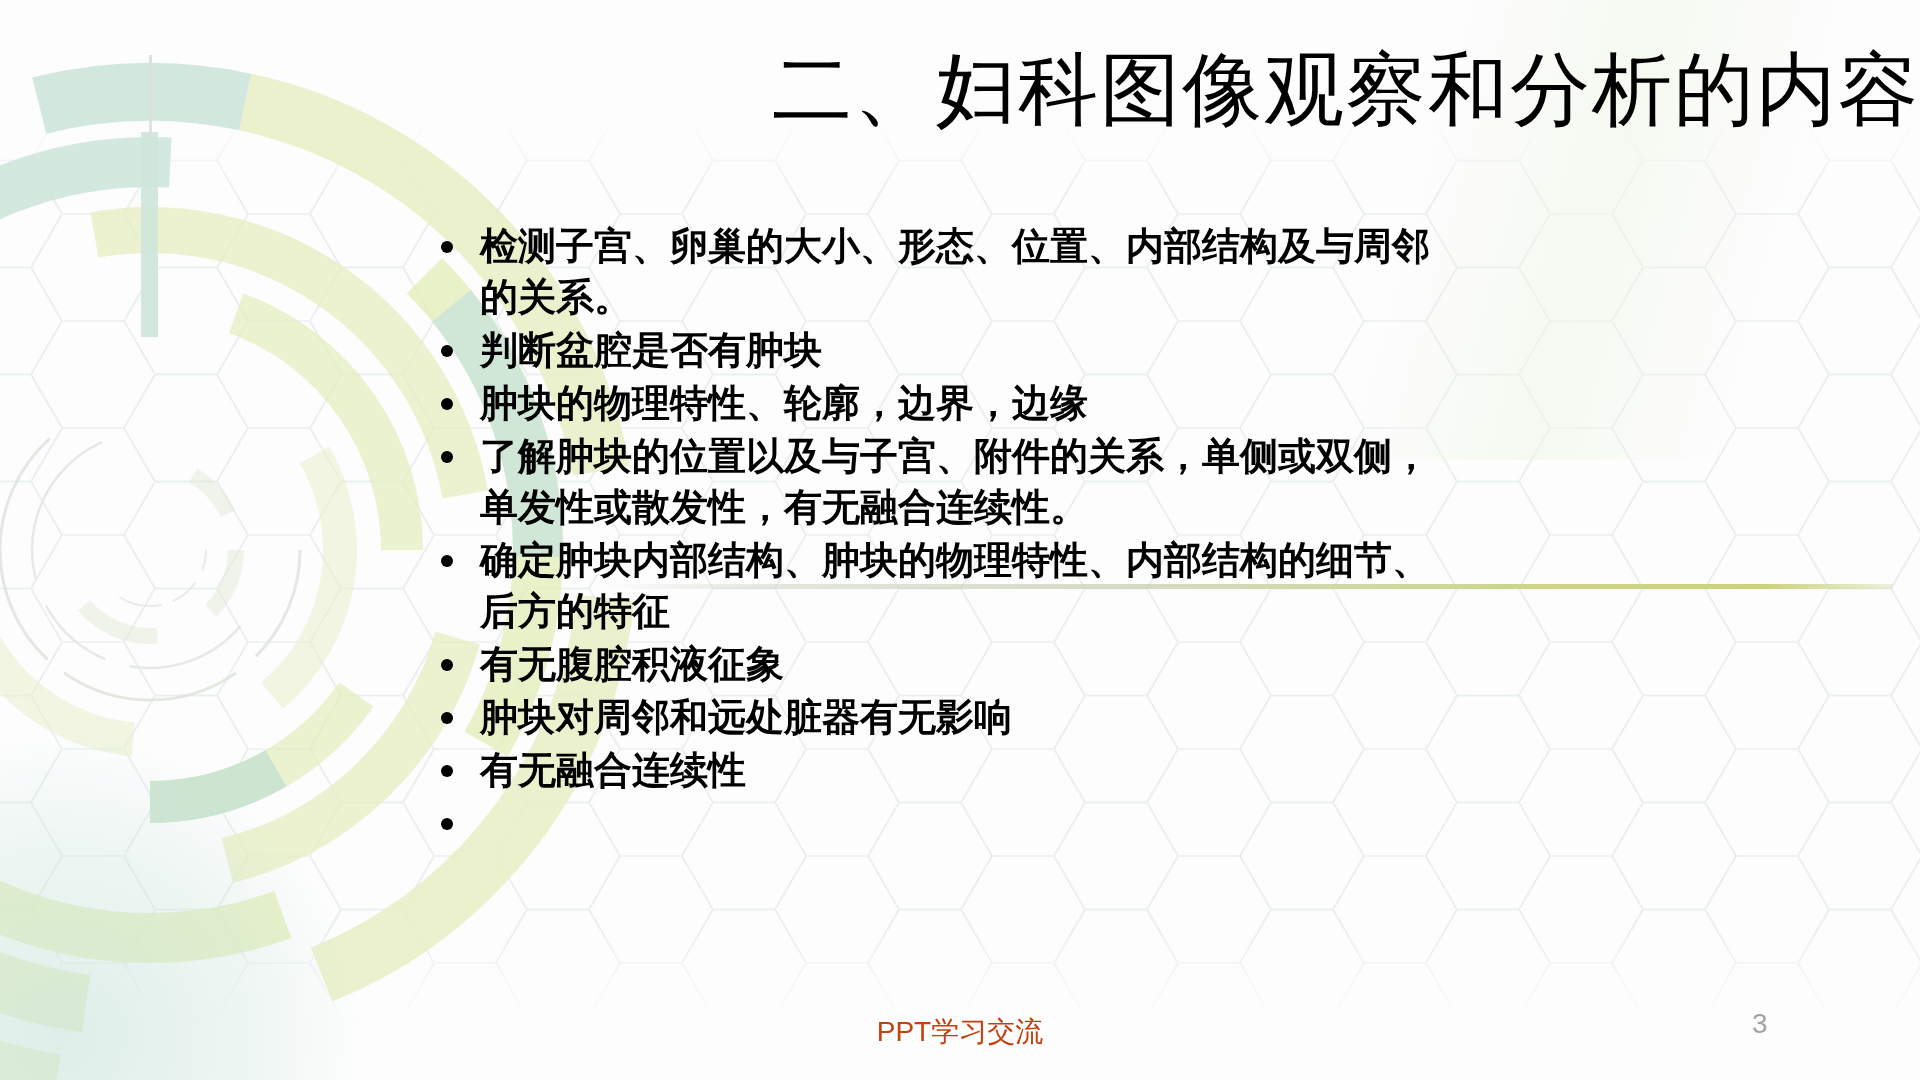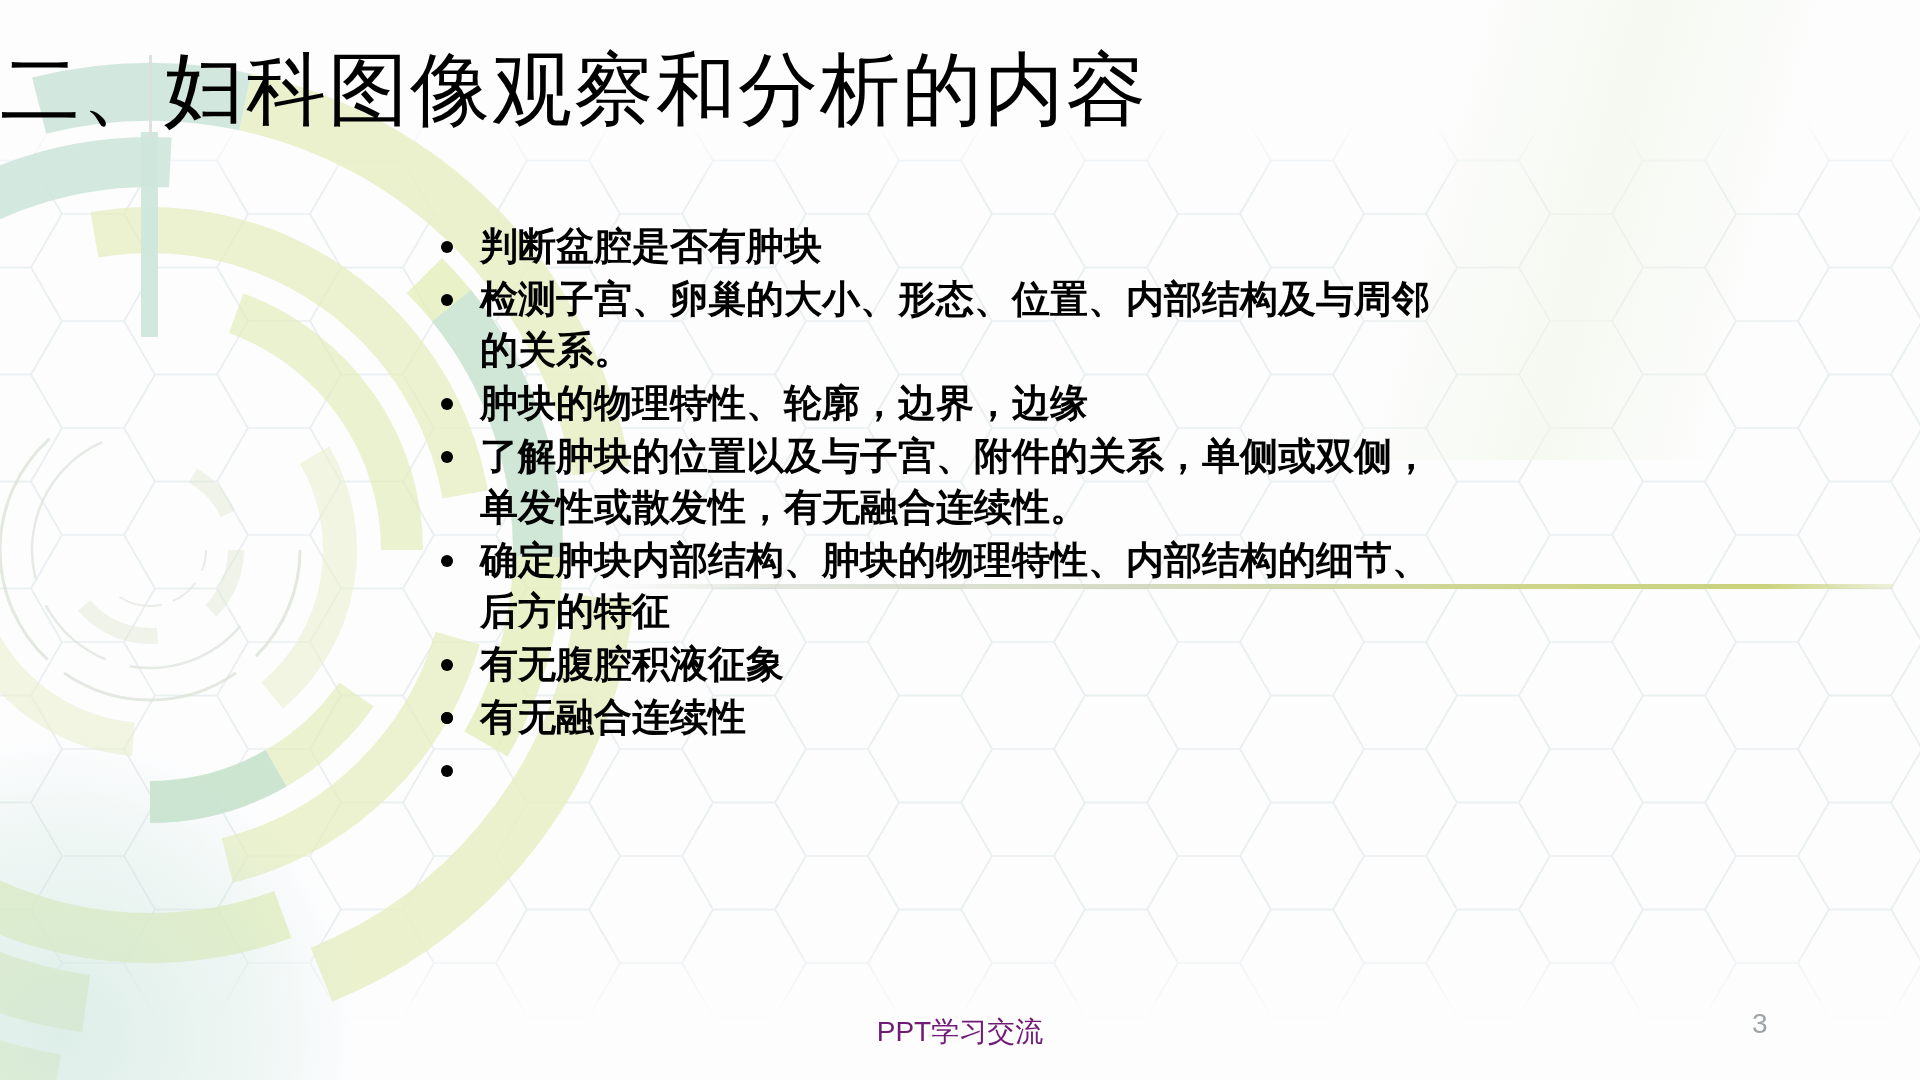--- a/index.html
+++ b/index.html
@@ -49,21 +49,21 @@
       #ccd58a 72%,
       #c9d37c 90%,
       rgba(220,226,180,0.45) 100%);
   }
   .slide-title {
     position: absolute;
     left: 0; right: 0;
     top: 44px;
     margin: 0;
     z-index: 5;
-    text-align: left;
+    text-align: right;
     font-size: 80px;
     line-height: 92px;
     font-weight: 400;
     letter-spacing: 2px;
     color: #000000;
   }
   .bullet-list {
     position: absolute;
     left: 438px;
     top: 221px;
@@ -94,21 +94,21 @@
   .bullet-text {
     white-space: pre-line;
   }
   .footer-text {
     position: absolute;
     left: 0; right: 0;
     top: 1013px;
     z-index: 5;
     text-align: center;
     font-size: 28px;
-    color: #701a75;
+    color: #c2410c;
   }
   .page-number {
     position: absolute;
     left: 1752px;
     top: 1008px;
     z-index: 5;
     font-size: 28px;
     color: #9ea4a6;
   }
 </style>
@@ -172,47 +172,48 @@
     <circle cx="60" cy="1035" r="300" fill="url(#cornerWash)"></circle>
   </svg>
 
   <div class="accent-line"></div>
 
   <h1 class="slide-title">二、妇科图像观察和分析的内容</h1>
 
   <ul class="bullet-list">
     <li class="bullet-item">
       <span class="bullet-dot"></span>
-      <span class="bullet-text">判断盆腔是否有肿块</span>
-    </li>
-    <li class="bullet-item">
-      <span class="bullet-dot"></span>
       <span class="bullet-text">检测子宫、卵巢的大小、形态、位置、内部结构及与周邻
 的关系。</span>
     </li>
     <li class="bullet-item">
       <span class="bullet-dot"></span>
+      <span class="bullet-text">判断盆腔是否有肿块</span>
+    </li>
+    <li class="bullet-item">
+      <span class="bullet-dot"></span>
       <span class="bullet-text">肿块的物理特性、轮廓，边界，边缘</span>
     </li>
     <li class="bullet-item">
       <span class="bullet-dot"></span>
       <span class="bullet-text">了解肿块的位置以及与子宫、附件的关系，单侧或双侧，
 单发性或散发性，有无融合连续性。</span>
     </li>
     <li class="bullet-item">
       <span class="bullet-dot"></span>
       <span class="bullet-text">确定肿块内部结构、肿块的物理特性、内部结构的细节、
 后方的特征</span>
     </li>
     <li class="bullet-item">
       <span class="bullet-dot"></span>
       <span class="bullet-text">有无腹腔积液征象</span>
     </li>
     <li class="bullet-item">
       <span class="bullet-dot"></span>
+      <span class="bullet-text">肿块对周邻和远处脏器有无影响</span>
     </li>
     <li class="bullet-item">
       <span class="bullet-dot"></span>
       <span class="bullet-text">有无融合连续性</span>
     </li>
     <li class="bullet-item">
       <span class="bullet-dot"></span>
     </li>
   </ul>
 

